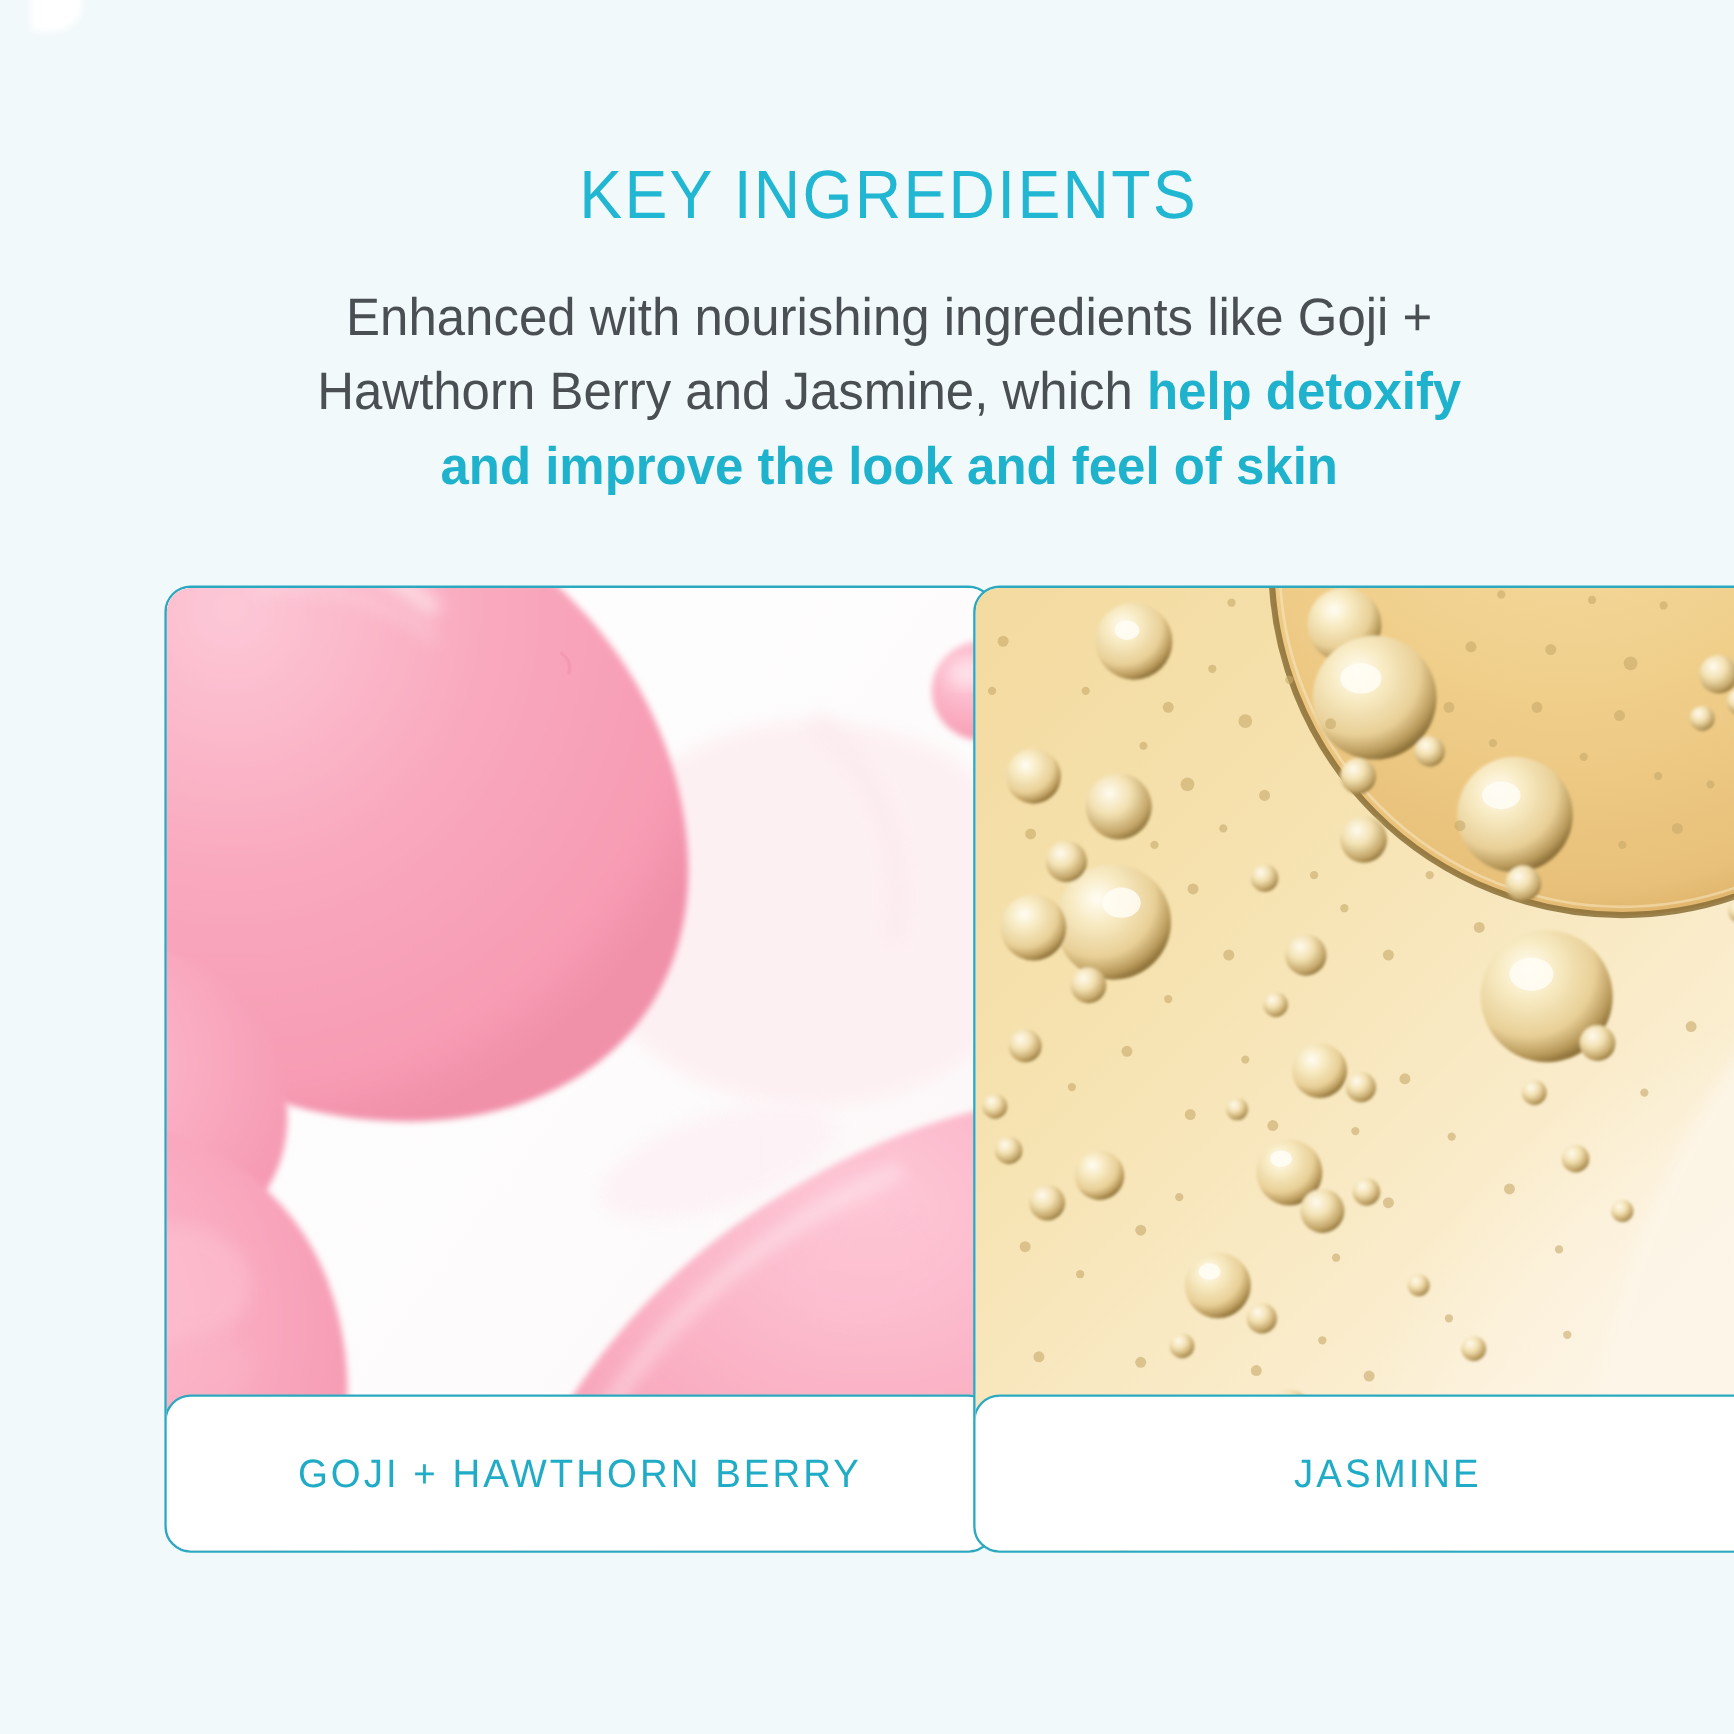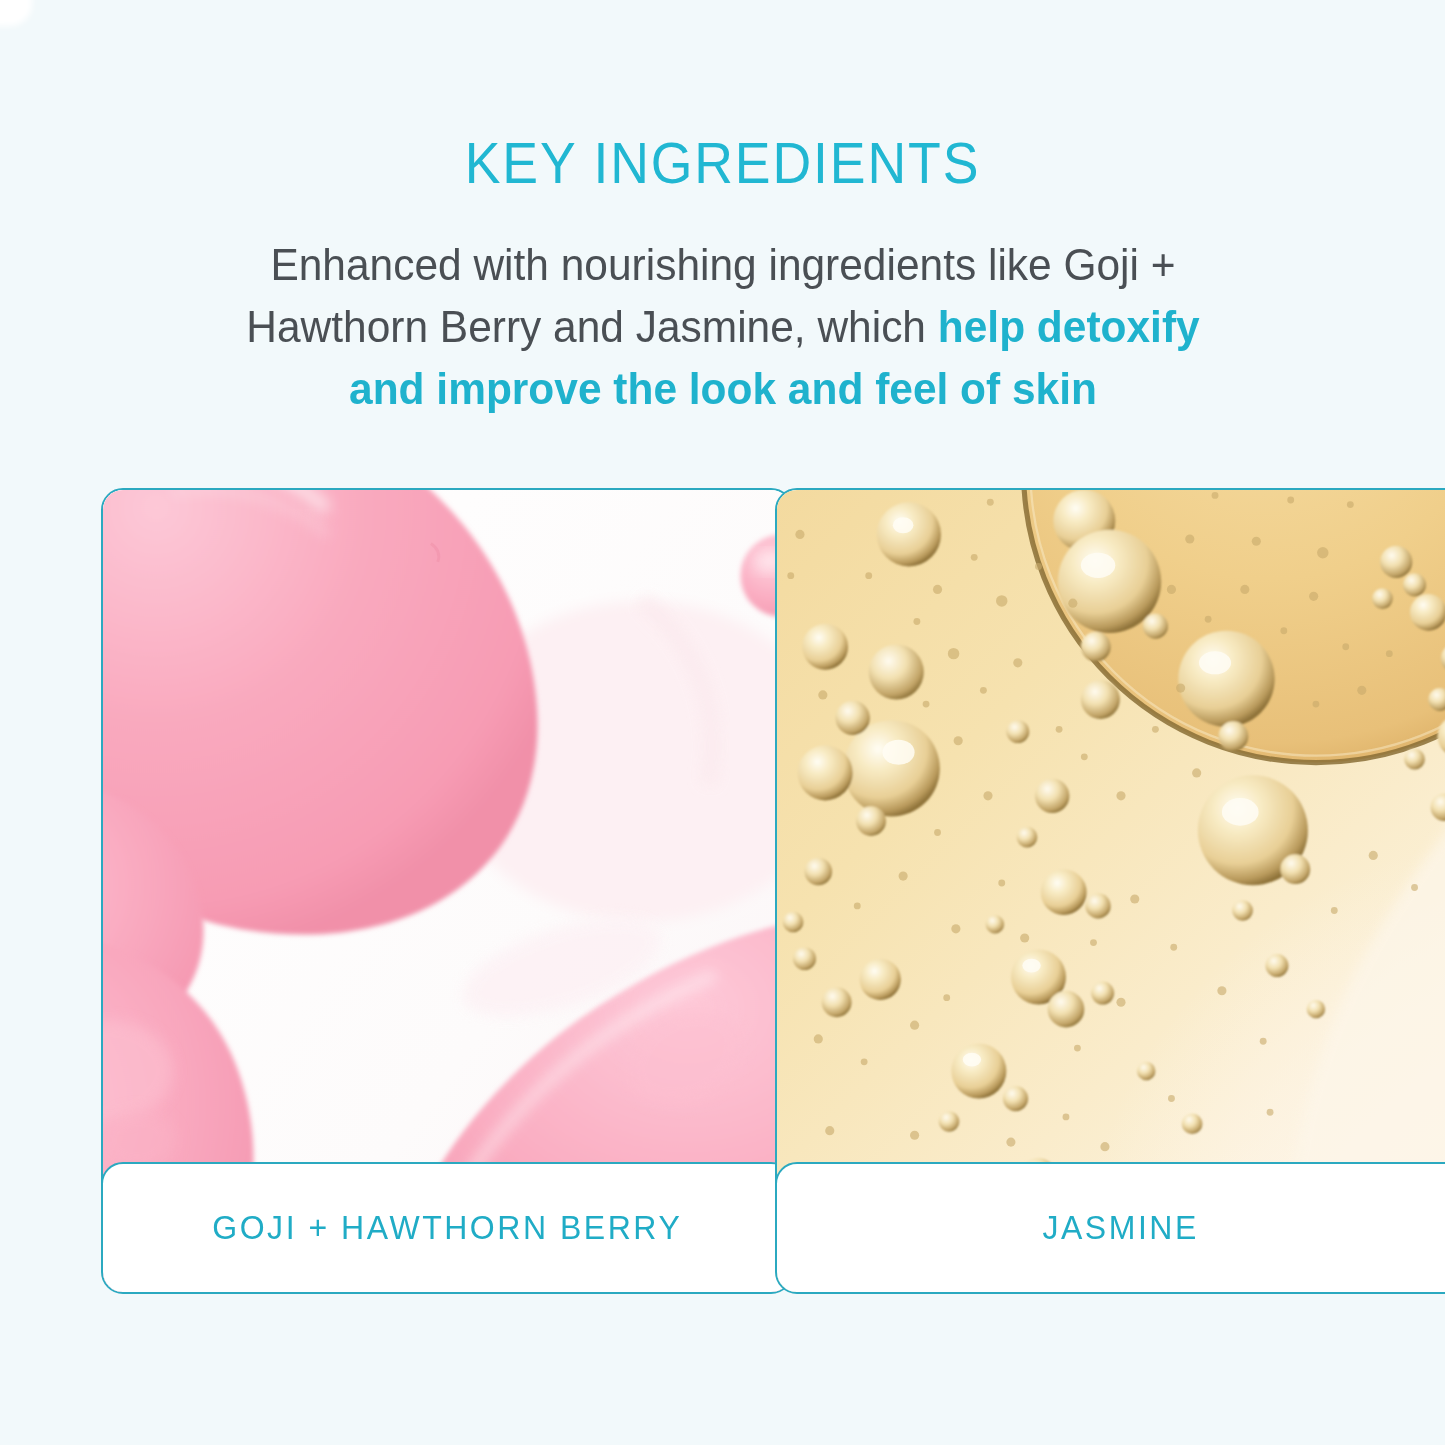--- a/index.html
+++ b/index.html
@@ -11,20 +11,21 @@
     height: 1445px;
     background: #f2f9fb;
     font-family: "Liberation Sans", sans-serif;
     overflow: hidden;
     position: relative;
   }
   .page {
     position: absolute;
     inset: 0;
     background: #f2f9fb;
+    margin-left: 36px;
   }
   
   .corner-notch {
     position: absolute;
     left: -10px;
     top: -14px;
     width: 42px;
     height: 40px;
     background: #ffffff;
     border-radius: 0 0 22px 0;

